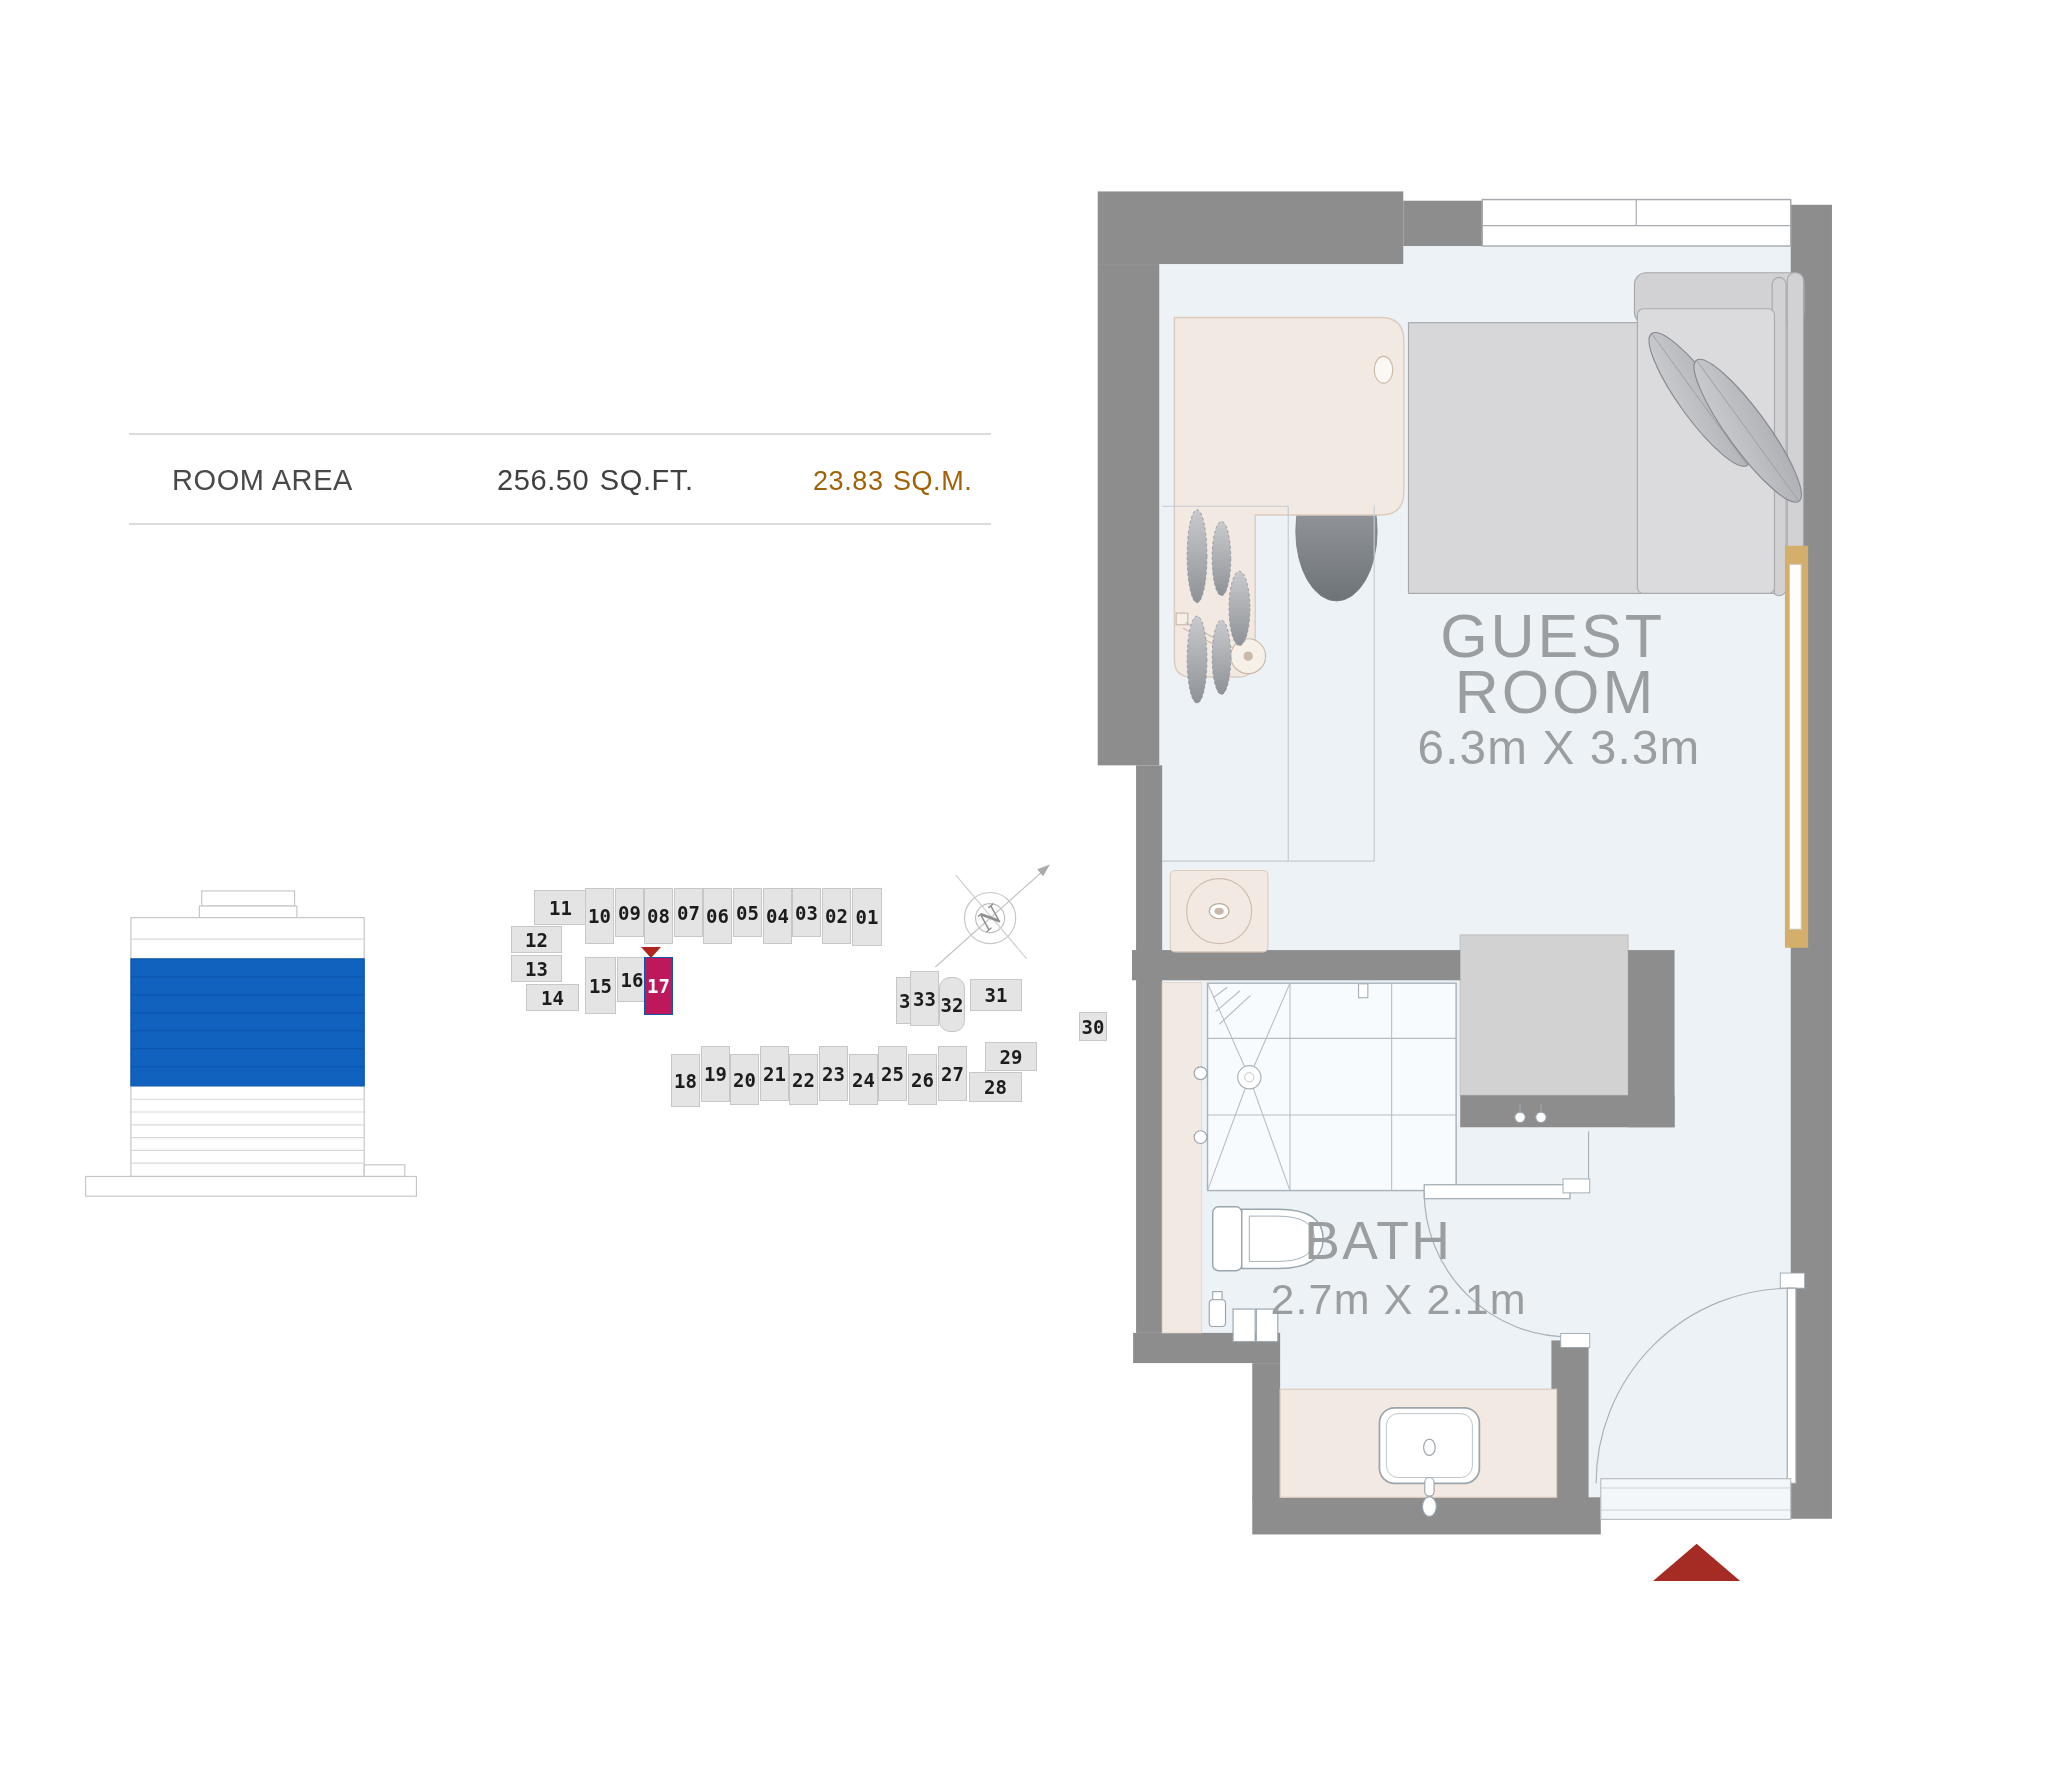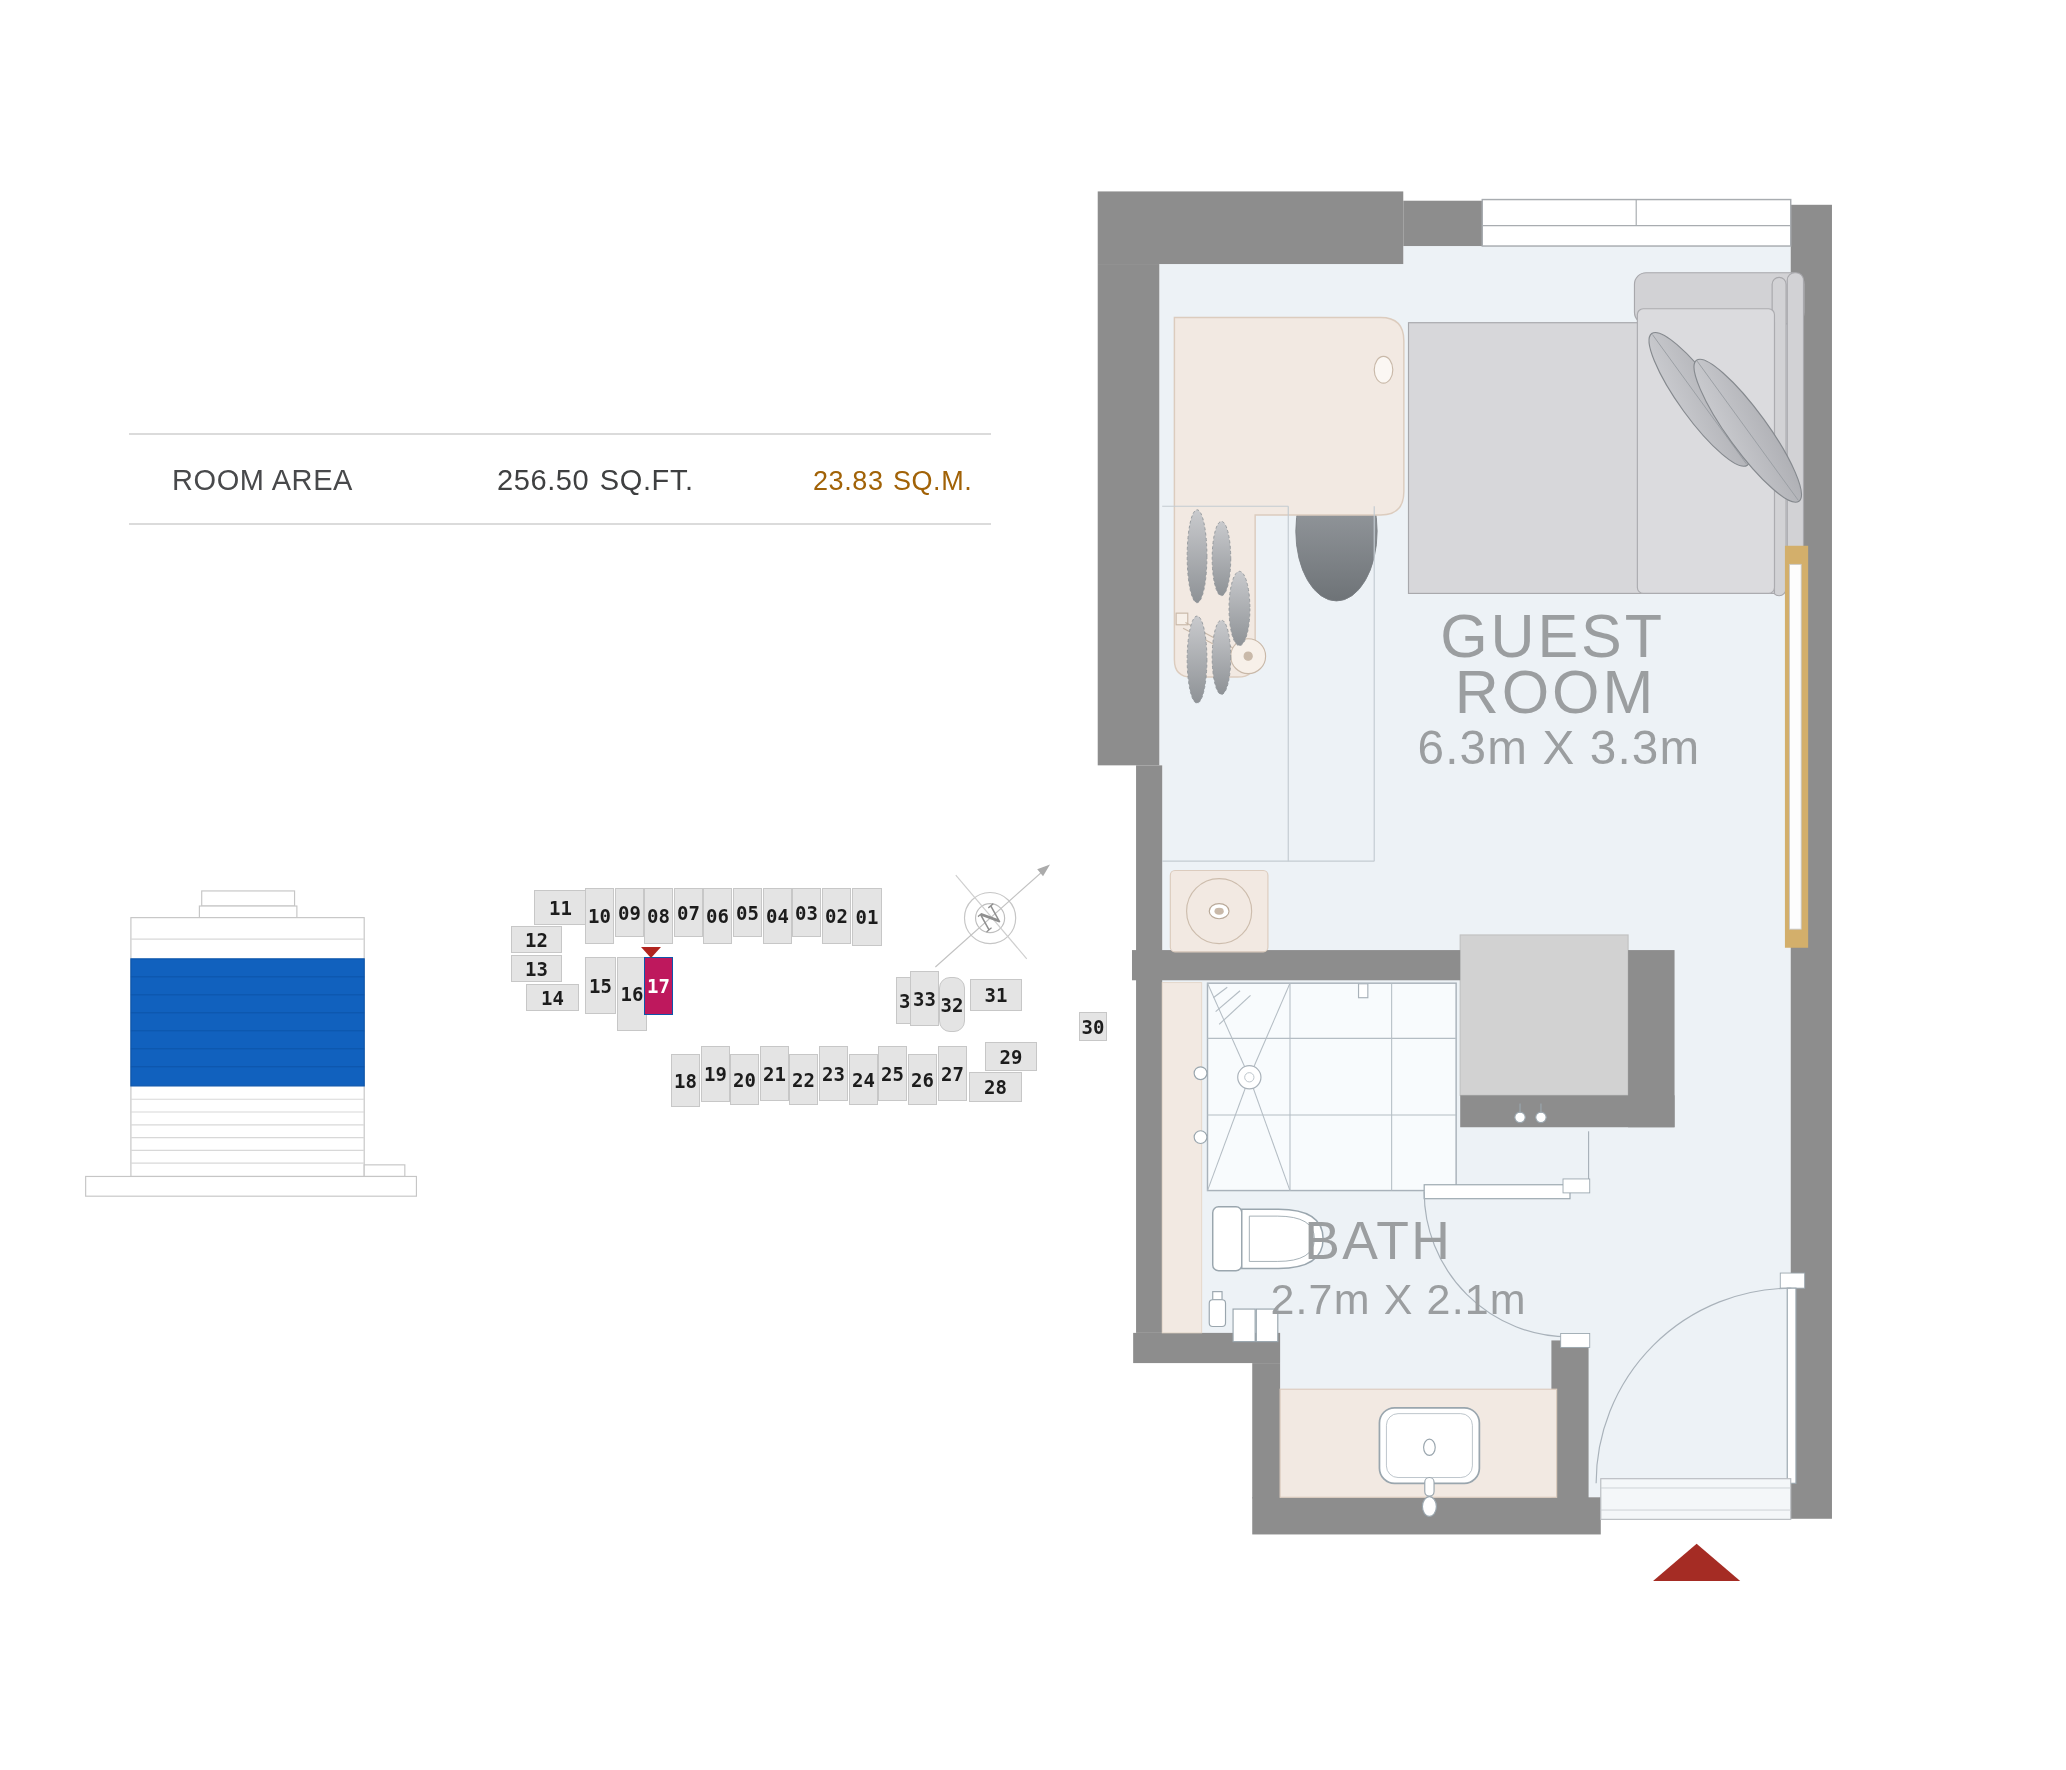--- a/index.html
+++ b/index.html
@@ -84,21 +84,21 @@
       <div class="kp-unit" style="left: 615px; top: 888px; width: 29px; height: 49px;">09</div>
       <div class="kp-unit" style="left: 644px; top: 888px; width: 29px; height: 56px;">08</div>
       <div class="kp-unit" style="left: 674px; top: 888px; width: 29px; height: 49px;">07</div>
       <div class="kp-unit" style="left: 703px; top: 888px; width: 29px; height: 56px;">06</div>
       <div class="kp-unit" style="left: 733px; top: 888px; width: 29px; height: 49px;">05</div>
       <div class="kp-unit" style="left: 763px; top: 888px; width: 29px; height: 56px;">04</div>
       <div class="kp-unit" style="left: 792px; top: 888px; width: 29px; height: 49px;">03</div>
       <div class="kp-unit" style="left: 822px; top: 888px; width: 29px; height: 56px;">02</div>
       <div class="kp-unit" style="left: 852px; top: 888px; width: 30px; height: 58px;">01</div>
       <div class="kp-unit" style="left: 585px; top: 957px; width: 31px; height: 57px;">15</div>
-      <div class="kp-unit" style="left: 617px; top: 957px; width: 30px; height: 74px;">16</div>
+      <div class="kp-unit" style="left: 617px; top: 957px; width: 30px; height: 45px;">16</div>
       <div class="kp-unit hl" style="left: 644px; top: 957px; width: 29px; height: 58px;">17</div>
       <div class="kp-unit" style="left: 880px; top: 977px; width: 29px; height: 47px; margin-left: 16px;">34</div>
       <div class="kp-unit" style="left: 910px; top: 971px; width: 29px; height: 55px;">33</div>
       <div class="kp-unit" style="left: 939px; top: 977px; width: 26px; height: 55px; border-radius: 11px;">32</div>
       <div class="kp-unit" style="left: 970px; top: 979px; width: 52px; height: 32px;">31</div>
       <div class="kp-unit" style="left: 1041px; top: 1012px; width: 28px; height: 29px; margin-left: 38px;">30</div>
       <div class="kp-unit" style="left: 985px; top: 1042px; width: 52px; height: 29px;">29</div>
       <div class="kp-unit" style="left: 969px; top: 1072px; width: 53px; height: 30px;">28</div>
       <div class="kp-unit" style="left: 671px; top: 1054px; width: 29px; height: 53px;">18</div>
       <div class="kp-unit" style="left: 701px; top: 1046px; width: 29px; height: 56px;">19</div>

